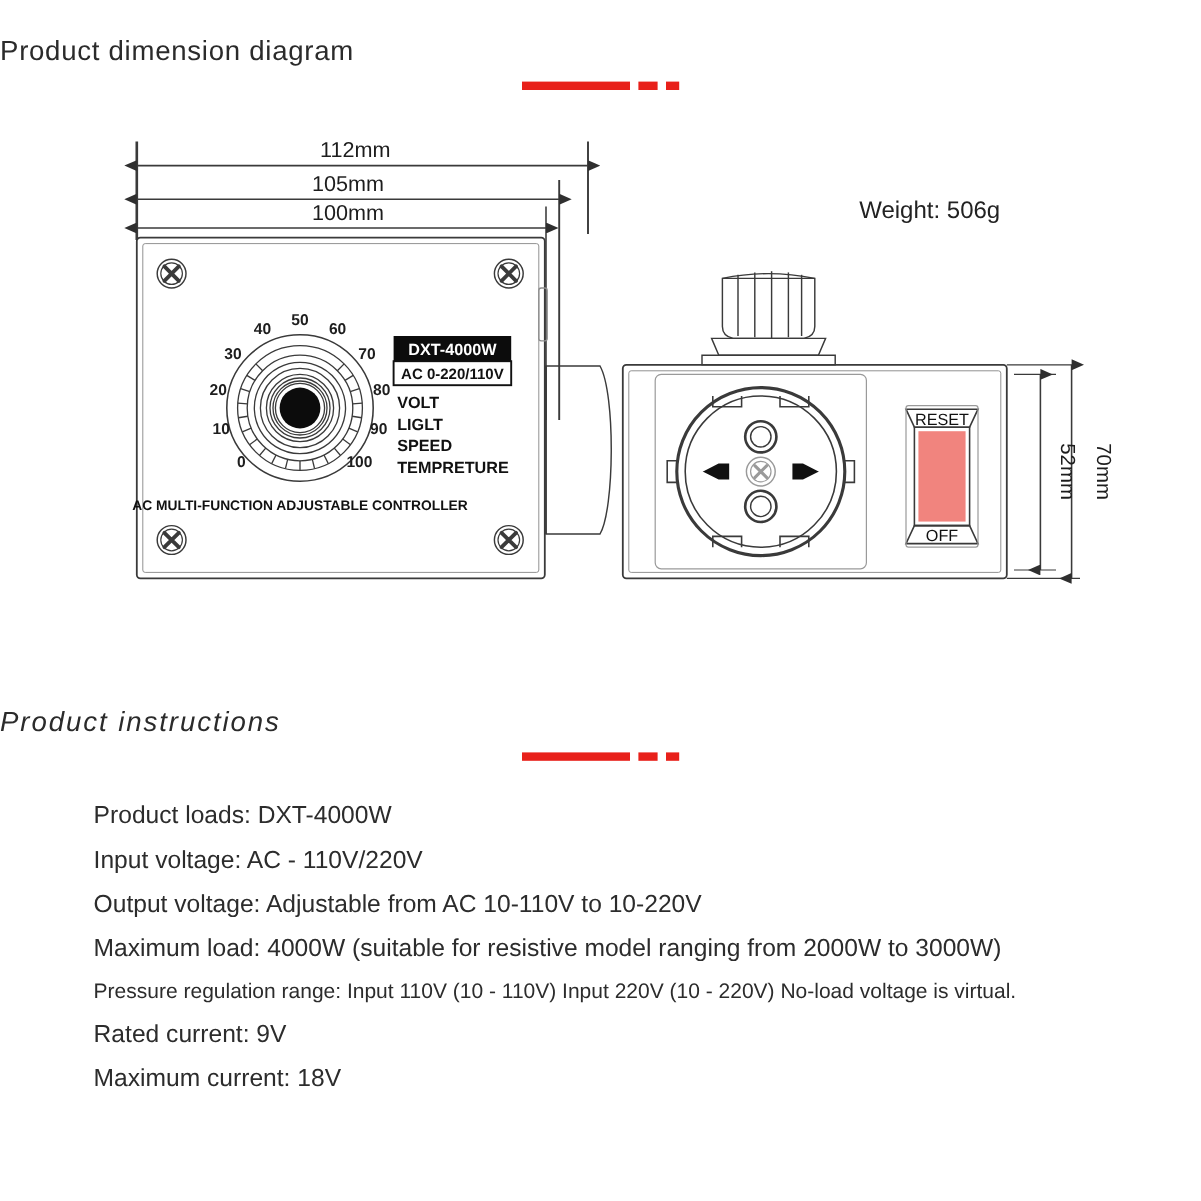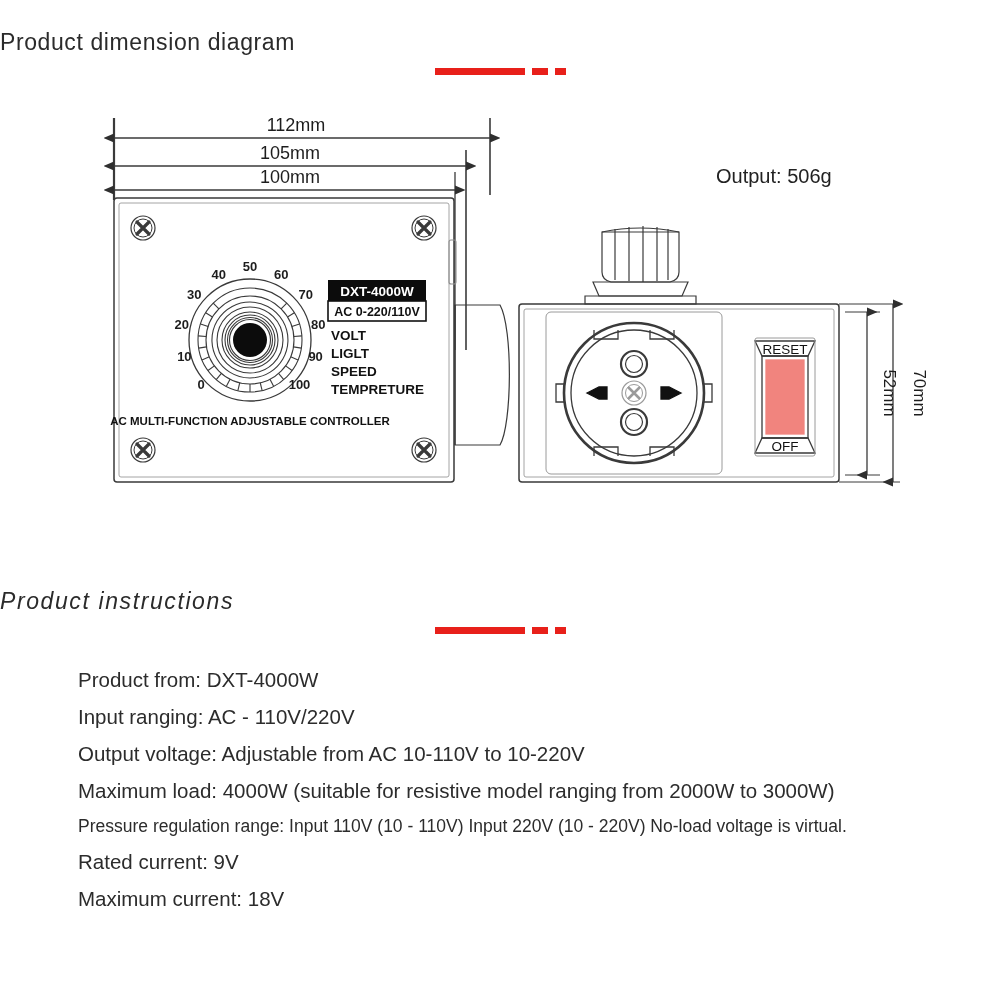--- a/index.html
+++ b/index.html
@@ -81,21 +81,21 @@
 
   <div class="section-header" style="left:0; top:30px;">
     <div class="section-title">Product dimension diagram</div>
     <div class="rule-wrap">
       <span class="rule-long"></span>
       <span class="rule-mid"></span>
       <span class="rule-dot"></span>
     </div>
   </div>
 
-  <div class="weight-label">Output: 506g</div>
+  <div class="weight-label">Weight: 506g</div>
 
   <div id="diagram">
     <svg width="1001" height="430" viewBox="0 0 1001 430" xmlns="http://www.w3.org/2000/svg">
       <defs>
         <marker id="arrL" markerWidth="9" markerHeight="7" refX="8" refY="3.5" orient="auto">
           <path d="M8,0 L0,3.5 L8,7 z" fill="#2f2f2f"></path>
         </marker>
         <marker id="arrR" markerWidth="9" markerHeight="7" refX="1" refY="3.5" orient="auto">
           <path d="M1,0 L9,3.5 L1,7 z" fill="#2f2f2f"></path>
         </marker>
@@ -293,22 +293,22 @@
   <div class="section-header" style="left:0; top:589px;font-style:italic;">
     <div class="section-title title-spaced">Product instructions</div>
     <div class="rule-wrap">
       <span class="rule-long"></span>
       <span class="rule-mid"></span>
       <span class="rule-dot"></span>
     </div>
   </div>
 
   <div id="instructions">
-    <div class="instr-line instr-size-lg">Product from: DXT-4000W</div>
-    <div class="instr-line instr-size-lg">Input ranging: AC - 110V/220V</div>
+    <div class="instr-line instr-size-lg">Product loads: DXT-4000W</div>
+    <div class="instr-line instr-size-lg">Input voltage: AC - 110V/220V</div>
     <div class="instr-line instr-size-lg">Output voltage: Adjustable from AC 10-110V to 10-220V</div>
     <div class="instr-line instr-size-lg">Maximum load: 4000W (suitable for resistive model ranging from 2000W to 3000W)</div>
     <div class="instr-line instr-size-sm">Pressure regulation range: Input 110V (10 - 110V) Input 220V (10 - 220V) No-load voltage is virtual.</div>
     <div class="instr-line instr-size-lg">Rated current: 9V</div>
     <div class="instr-line instr-size-lg">Maximum current: 18V</div>
   </div>
 
 </div>
 
 </body></html>

